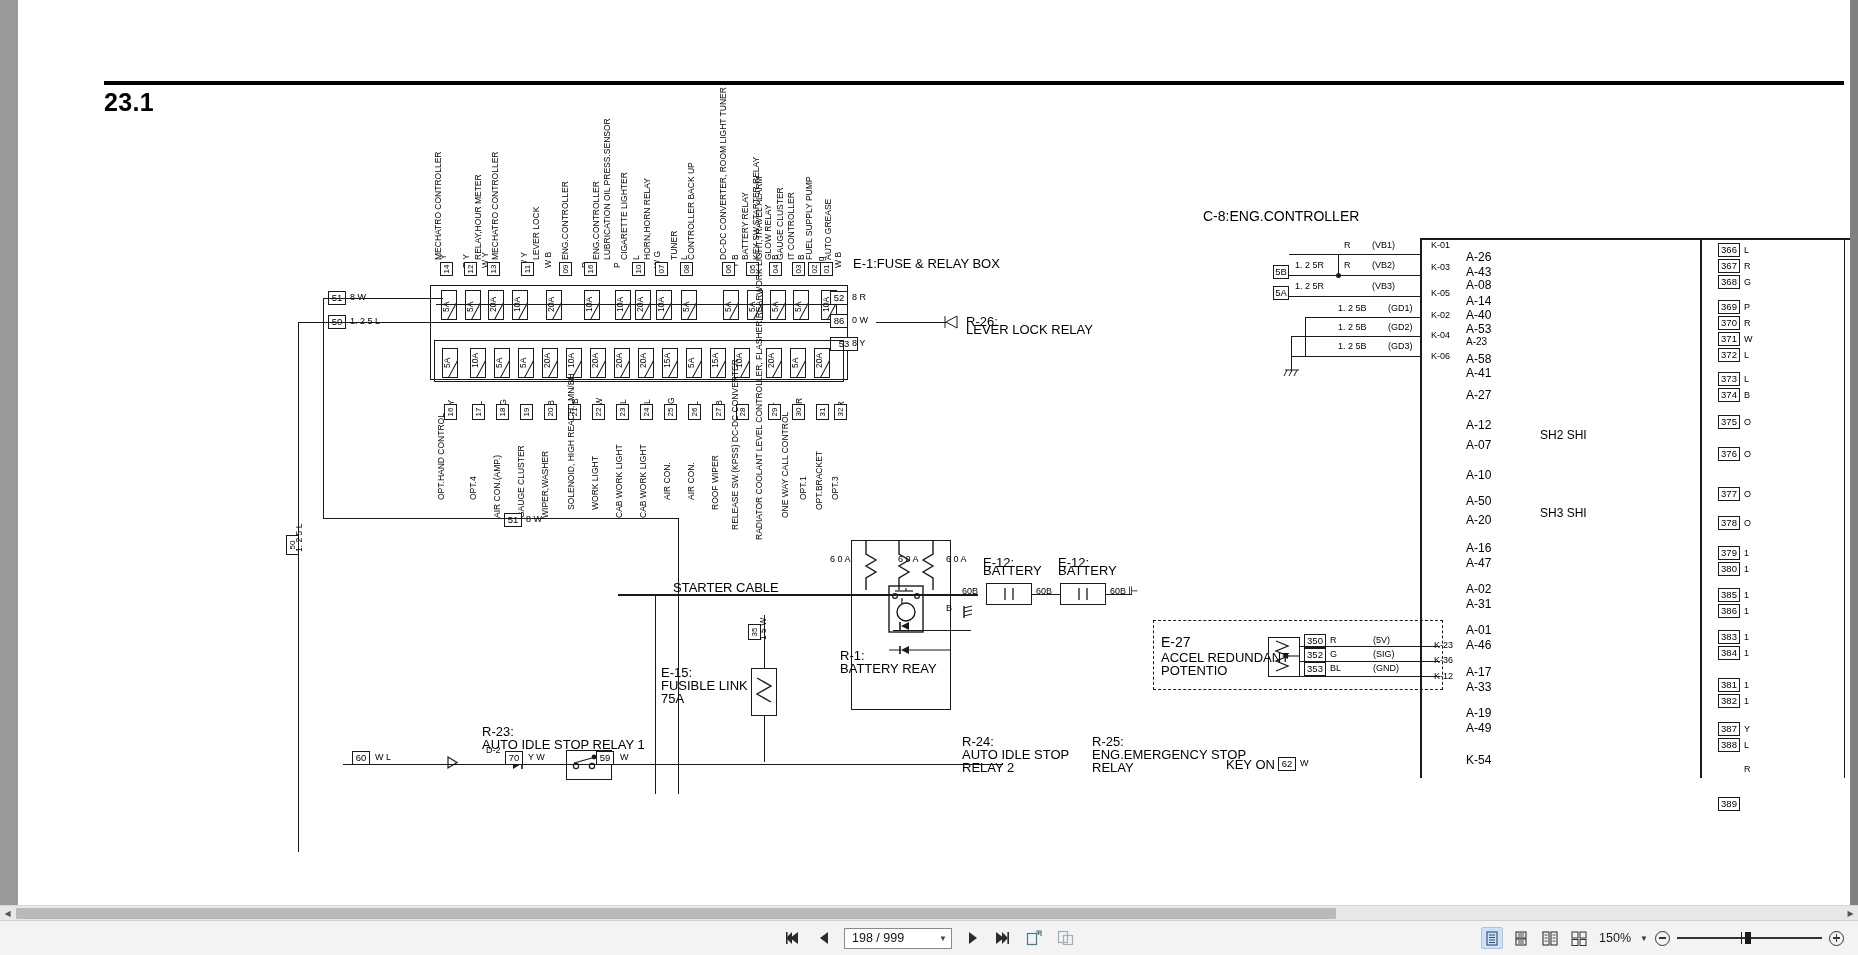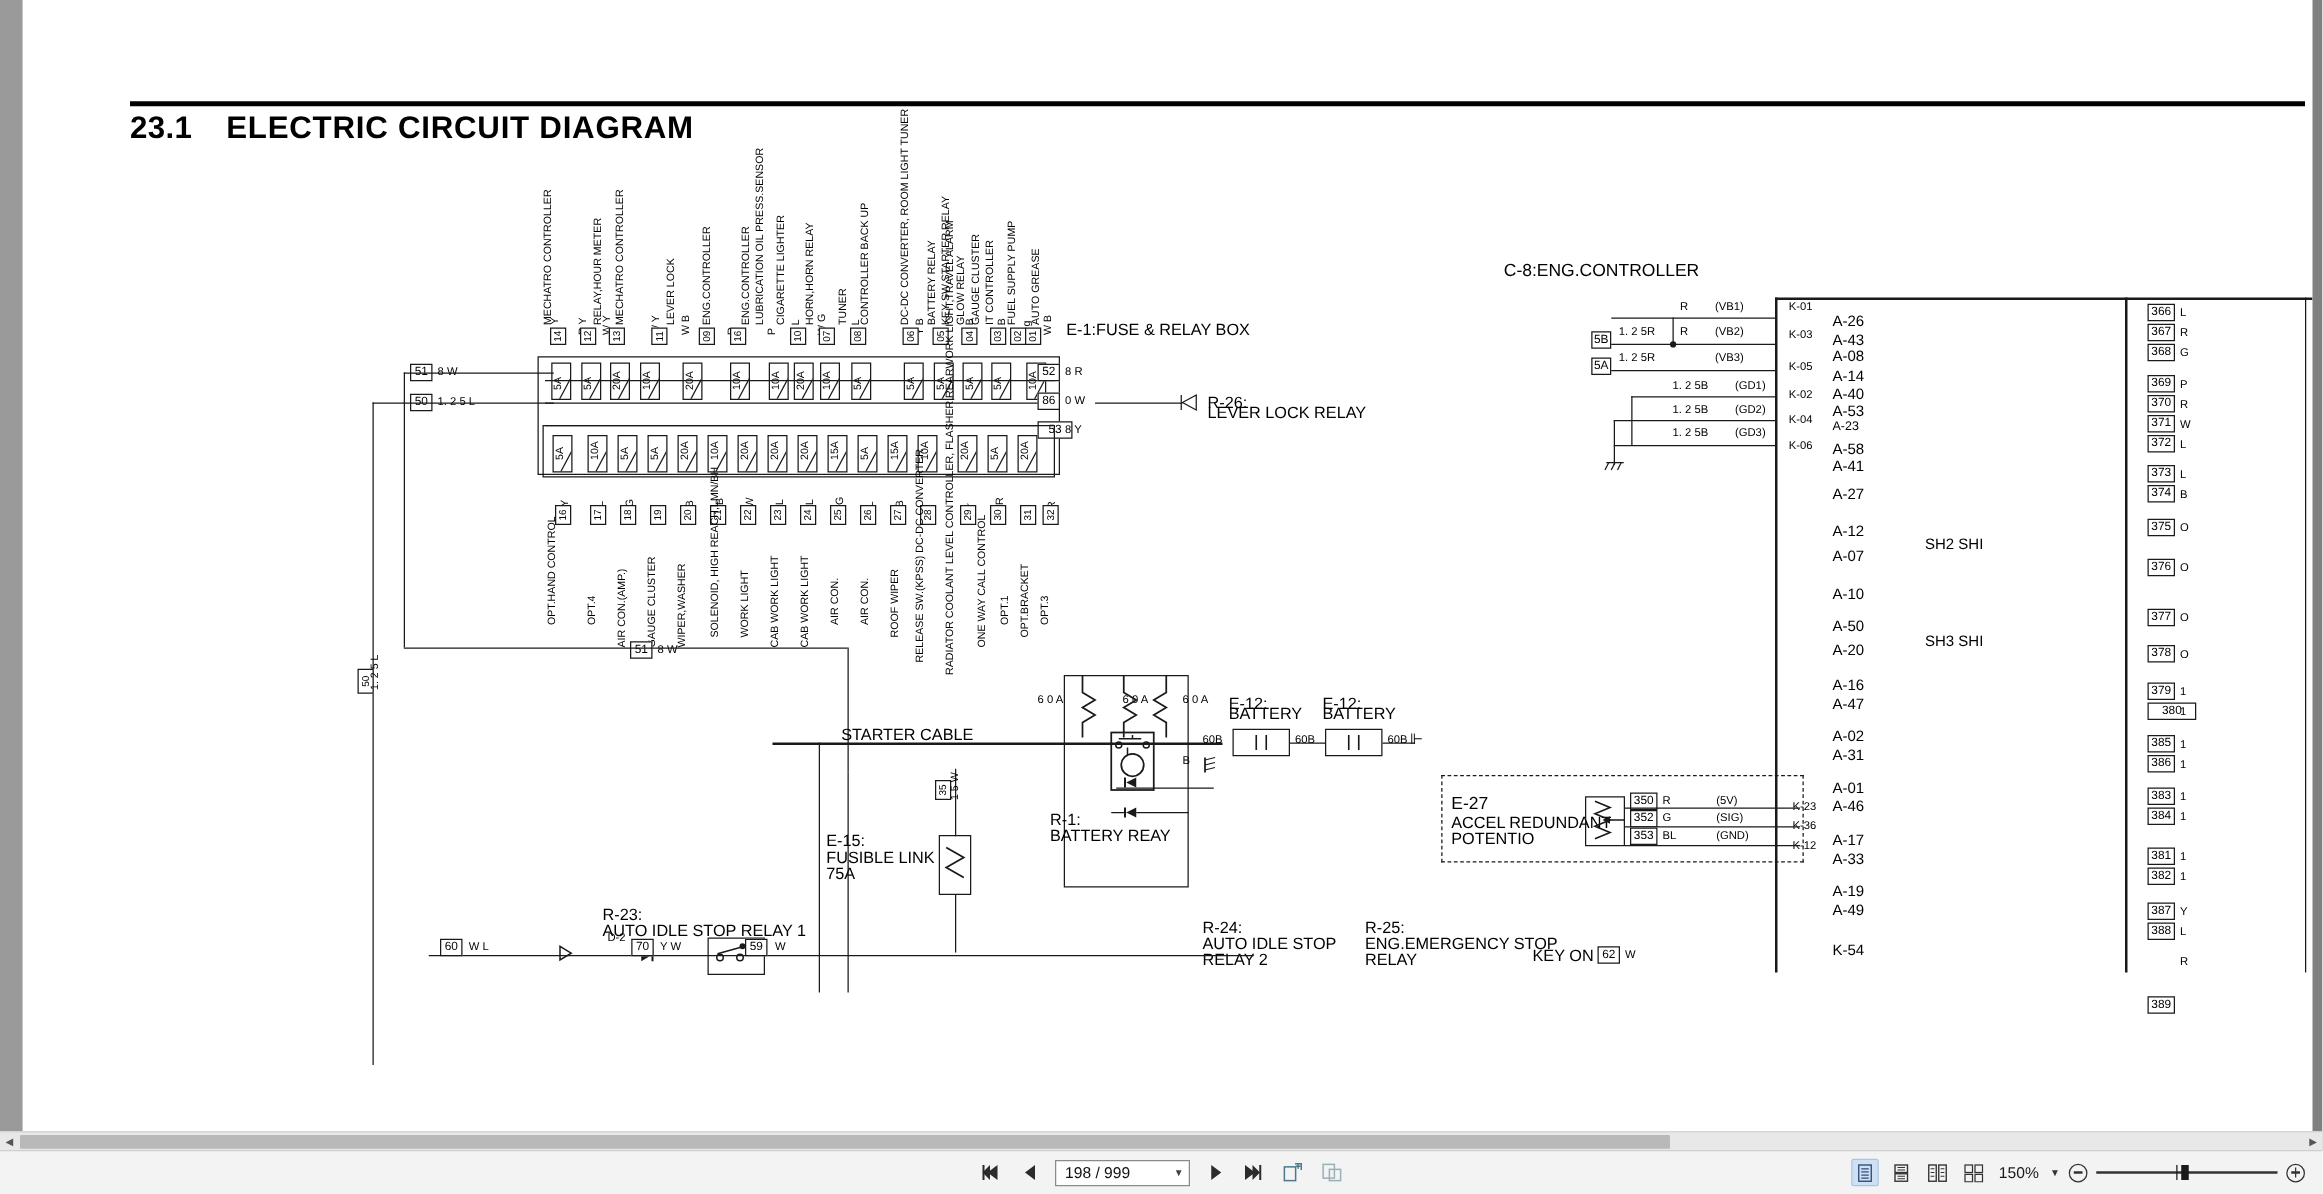--- a/index.html
+++ b/index.html
@@ -163,21 +163,20 @@
 
 <div class="app">
 
   <div class="doc-viewport">
     <div class="page-left-gutter"></div>
 
     <div class="page">
 
       <div class="hd-rule"></div>
       <div class="hd-num">23.1</div>
-      <div class="hd-title">ELECTRIC CIRCUIT DIAGRAM</div>
 
       <div class="vtxt vtxt-s" style="left:415px; top:260px;">MECHATRO CONTROLLER</div>
       <div class="vtxt vtxt-s" style="left:455px; top:260px;">RELAY,HOUR METER</div>
       <div class="vtxt vtxt-s" style="left:472px; top:260px;">MECHATRO CONTROLLER</div>
       <div class="vtxt vtxt-s" style="left:513px; top:260px;">LEVER LOCK</div>
       <div class="vtxt vtxt-s" style="left:542px; top:260px;">ENG.CONTROLLER</div>
       <div class="vtxt vtxt-s" style="left:573px; top:260px;">ENG.CONTROLLER</div>
       <div class="vtxt vtxt-s" style="left:584px; top:260px;">LUBRICATION OIL PRESS.SENSOR</div>
       <div class="vtxt vtxt-s" style="left:601px; top:260px;">CIGARETTE LIGHTER</div>
       <div class="vtxt vtxt-s" style="left:624px; top:260px;">HORN,HORN RELAY</div>
@@ -600,21 +599,21 @@
       <div class="tag" style="left:1700px; top:415px; width:22px;">375</div>
       <div class="txt txt-s" style="left:1726px; top:417px;">O</div>
       <div class="tag" style="left:1700px; top:447px; width:22px;">376</div>
       <div class="txt txt-s" style="left:1726px; top:449px;">O</div>
       <div class="tag" style="left:1700px; top:487px; width:22px;">377</div>
       <div class="txt txt-s" style="left:1726px; top:489px;">O</div>
       <div class="tag" style="left:1700px; top:516px; width:22px;">378</div>
       <div class="txt txt-s" style="left:1726px; top:518px;">O</div>
       <div class="tag" style="left:1700px; top:546px; width:22px;">379</div>
       <div class="txt txt-s" style="left:1726px; top:548px;">1</div>
-      <div class="tag" style="left:1700px; top:562px; width:39px;">380</div>
+      <div class="tag" style="left:1700px; top:562px; width:22px;">380</div>
       <div class="txt txt-s" style="left:1726px; top:564px;">1</div>
       <div class="tag" style="left:1700px; top:588px; width:22px;">385</div>
       <div class="txt txt-s" style="left:1726px; top:590px;">1</div>
       <div class="tag" style="left:1700px; top:604px; width:22px;">386</div>
       <div class="txt txt-s" style="left:1726px; top:606px;">1</div>
       <div class="tag" style="left:1700px; top:630px; width:22px;">383</div>
       <div class="txt txt-s" style="left:1726px; top:632px;">1</div>
       <div class="tag" style="left:1700px; top:646px; width:22px;">384</div>
       <div class="txt txt-s" style="left:1726px; top:648px;">1</div>
       <div class="tag" style="left:1700px; top:678px; width:22px;">381</div>

